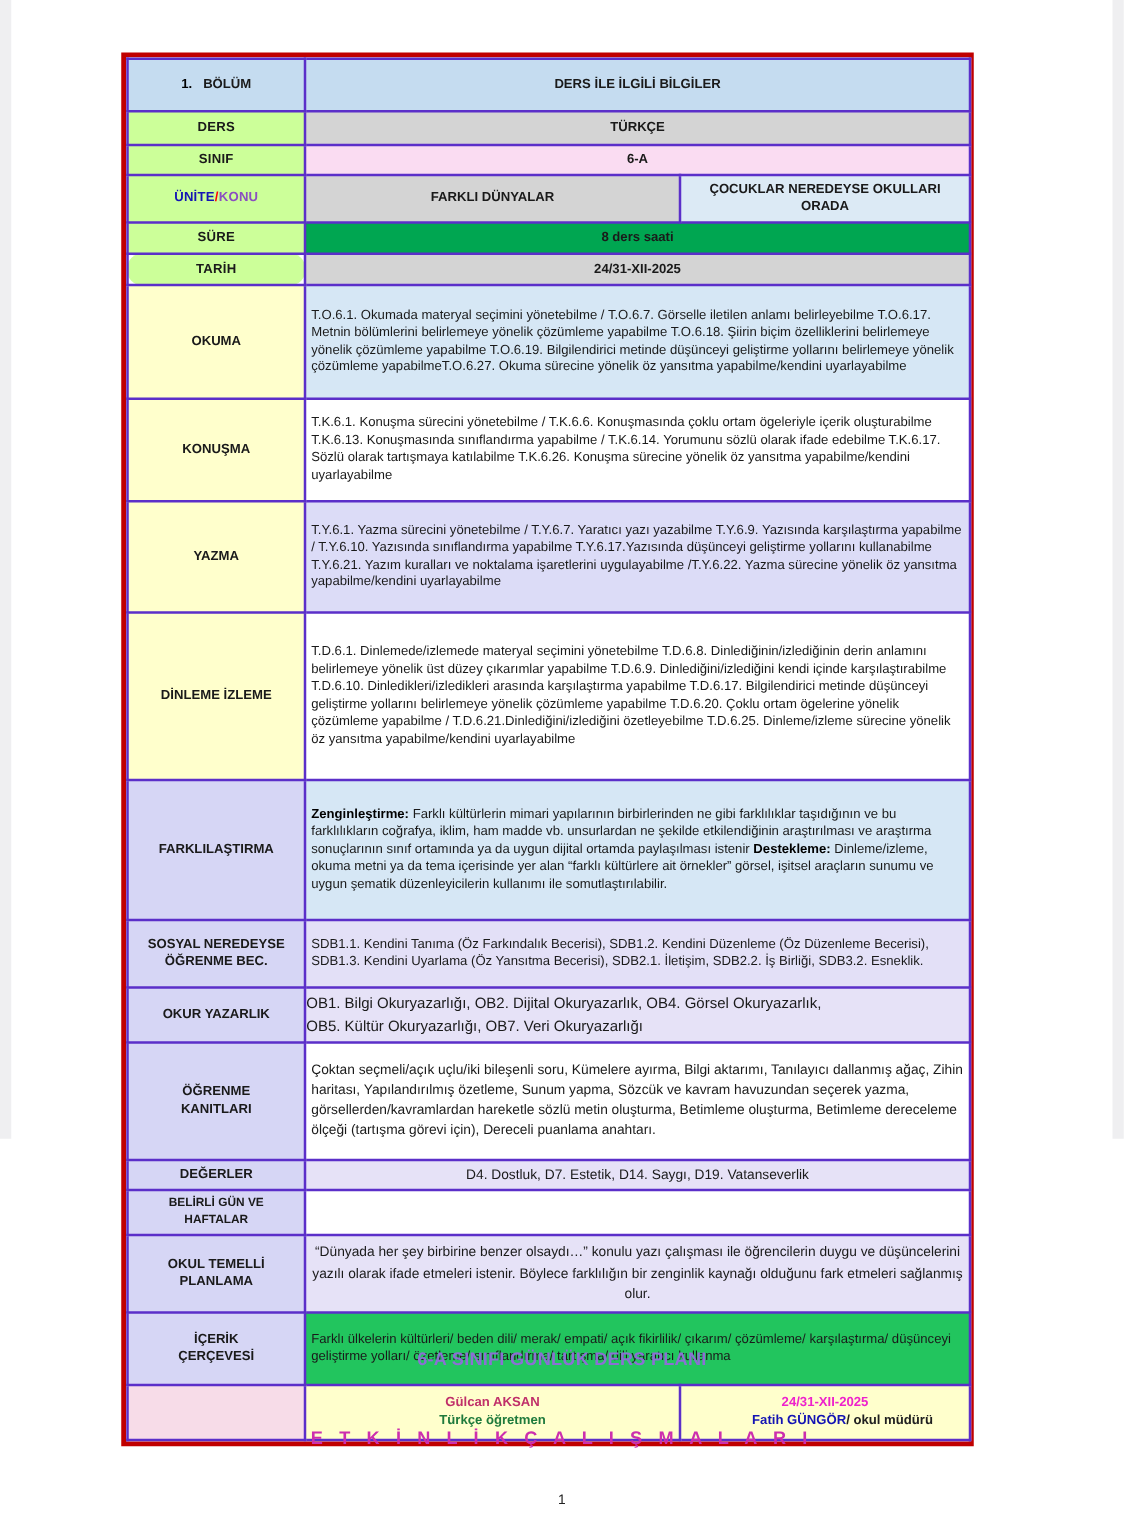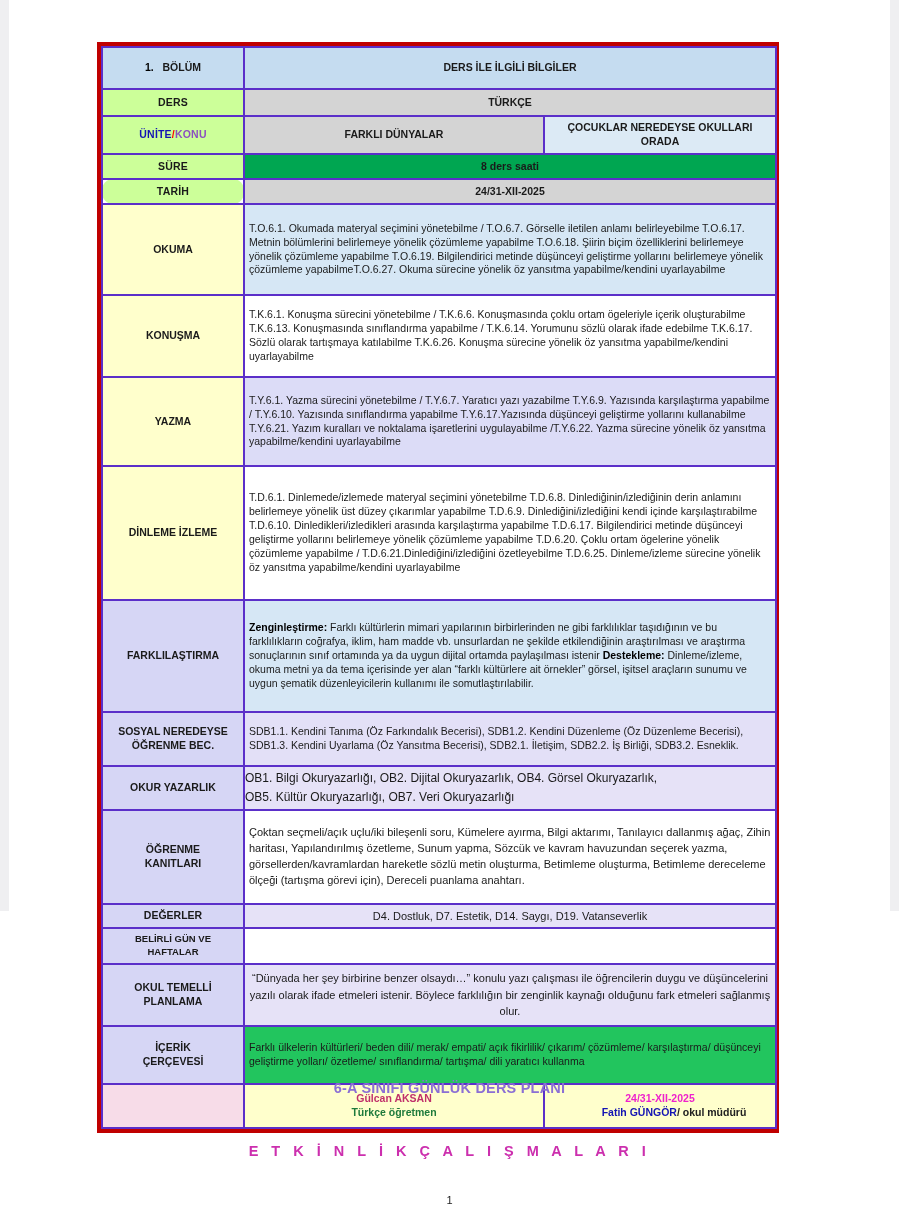--- a/index.html
+++ b/index.html
@@ -241,20 +241,24 @@
             &nbsp;&nbsp;<span>BÖLÜM</span>
           </td>
           <td class="c-bolum" colspan="2">DERS İLE İLGİLİ BİLGİLER</td>
         </tr>
 
         <tr>
           <td class="lbl lbl-head" style="height:21px;">DERS</td>
           <td class="c-ders" colspan="2">TÜRKÇE</td>
         </tr>
 
+        <tr>
+          <td class="lbl lbl-head" style="height:18px;">SINIF</td>
+          <td class="c-sinif" colspan="2">6-A</td>
+        </tr>
 
         <tr>
           <td class="lbl lbl-head" style="height:32px;">
             <span class="u-blue">ÜNİTE</span><span class="u-red">/</span><span class="u-purple">KONU</span>
           </td>
           <td class="c-unite">FARKLI DÜNYALAR</td>
           <td class="c-konu">ÇOCUKLAR NEREDEYSE OKULLARI ORADA</td>
         </tr>
 
         <tr>

